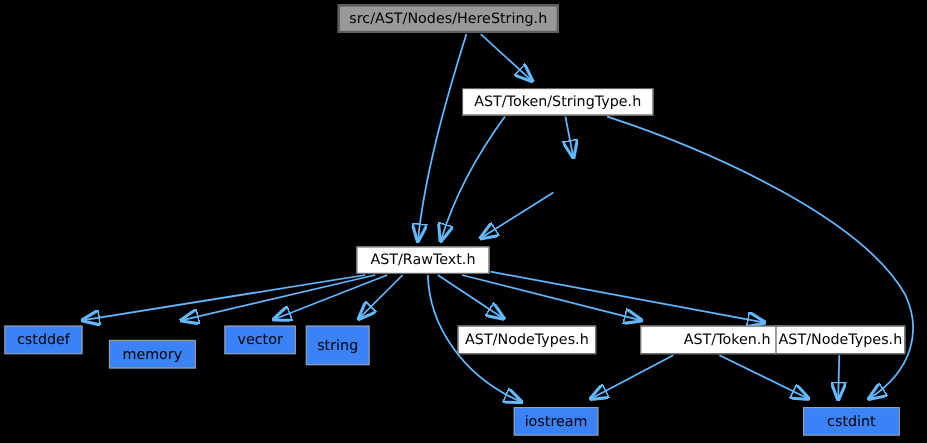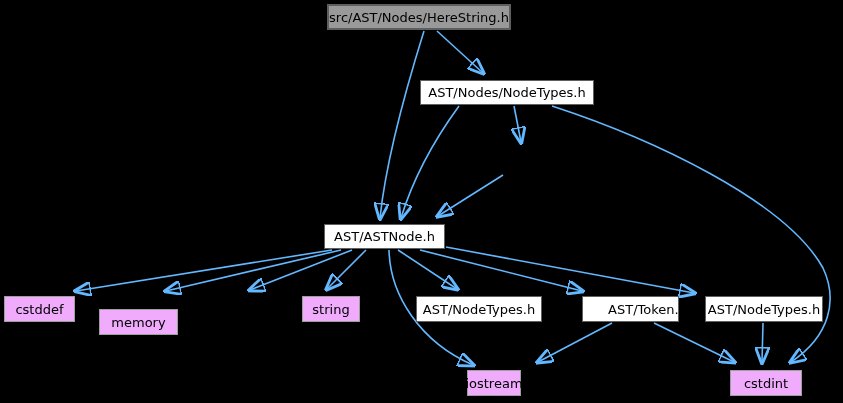--- a/index.html
+++ b/index.html
@@ -15,21 +15,21 @@
   .node{
     position:absolute;
     box-sizing:border-box;
     display:flex;align-items:center;justify-content:center;
     font-size:13px;color:#000000;
     white-space:nowrap;
     line-height:1;
   }
   .node.main{background:#999999;border:2px solid #5e5e5e;color:#000;}
   .node.header{background:#ffffff;border:1px solid #606060;}
-  .node.system{background:#f0abfc;border:1px solid #9e9e9e;}
+  .node.system{background:#3b82f6;border:1px solid #9e9e9e;}
 </style>
 </head>
 <body>
 
 <div class="graph">
 
   <svg class="edges" width="843" height="403" viewBox="0 0 843 403">
     <defs>
       <marker id="arrow" viewBox="0 0 10 8" refX="8.5" refY="4" markerWidth="11" markerHeight="9" orient="auto">
         <path d="M0,0 L10,4 L0,8 z" fill="#63b8ff"></path>
@@ -47,37 +47,38 @@
     <path d="M366,250 L327,289" marker-end="url(#arrow)"></path>
     <path d="M398,250 L457,289" marker-end="url(#arrow)"></path>
     <path d="M420,250 L582,291" marker-end="url(#arrow)"></path>
     <path d="M446,247 L694,293" marker-end="url(#arrow)"></path>
     <path d="M389,250 C390,295 420,342 473,365" marker-end="url(#arrow)"></path>
     <path d="M612,323 L538,362" marker-end="url(#arrow)"></path>
     <path d="M654,323 L734,362" marker-end="url(#arrow)"></path>
     <path d="M763,323 L762,362" marker-end="url(#arrow)"></path>
   </svg>
 
-  <div class="node main" style="left:327px;top:4px;width:184px;height:26px;">src/AST/Nodes/HereString.h</div>
+  <div class="node main" style="left:307px;top:4px;width:201px;height:26px;">src/AST/Nodes/HereString.h</div>
 
-  <div class="node header" style="left:420px;top:80px;width:174px;height:25px;">AST/Nodes/NodeTypes.h</div>
+  <div class="node header" style="left:420px;top:80px;width:174px;height:25px;">AST/Token/StringType.h</div>
 
 
-  <div class="node header" style="left:324px;top:224px;width:121px;height:25px;">AST/ASTNode.h</div>
+  <div class="node header" style="left:324px;top:224px;width:121px;height:25px;">AST/RawText.h</div>
 
   <div class="node system" style="left:4px;top:296px;width:71px;height:26px;">cstddef</div>
 
   <div class="node system" style="left:99px;top:296px;width:79px;height:26px;margin-top:13px;">memory</div>
 
+  <div class="node system" style="left:204px;top:296px;width:65px;height:26px;">vector</div>
 
-  <div class="node system" style="left:302px;top:296px;width:58px;height:26px;">string</div>
+  <div class="node system" style="left:278px;top:296px;width:58px;height:36px;">string</div>
 
   <div class="node header" style="left:416px;top:296px;width:126px;height:26px;">AST/NodeTypes.h</div>
 
-  <div class="node header" style="left:582px;top:296px;width:97px;height:26px;padding-left:34px;">AST/Token.h</div>
+  <div class="node header" style="left:582px;top:296px;width:124px;height:26px;padding-left:34px;">AST/Token.h</div>
 
   <div class="node header" style="left:705px;top:296px;width:118px;height:26px;">AST/NodeTypes.h</div>
 
-  <div class="node system" style="left:467px;top:370px;width:54px;height:26px;">iostream</div>
+  <div class="node system" style="left:467px;top:370px;width:77px;height:26px;">iostream</div>
 
-  <div class="node system" style="left:730px;top:370px;width:72px;height:26px;">cstdint</div>
+  <div class="node system" style="left:730px;top:370px;width:88px;height:26px;">cstdint</div>
 
 </div>
 
 </body></html>

